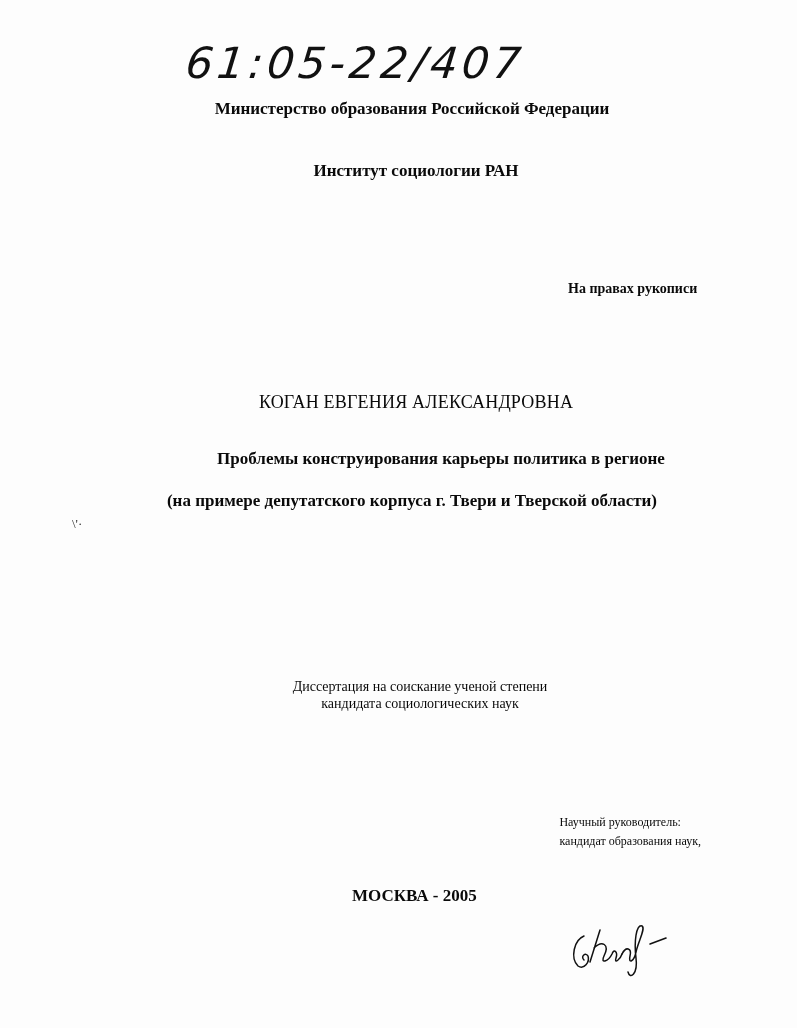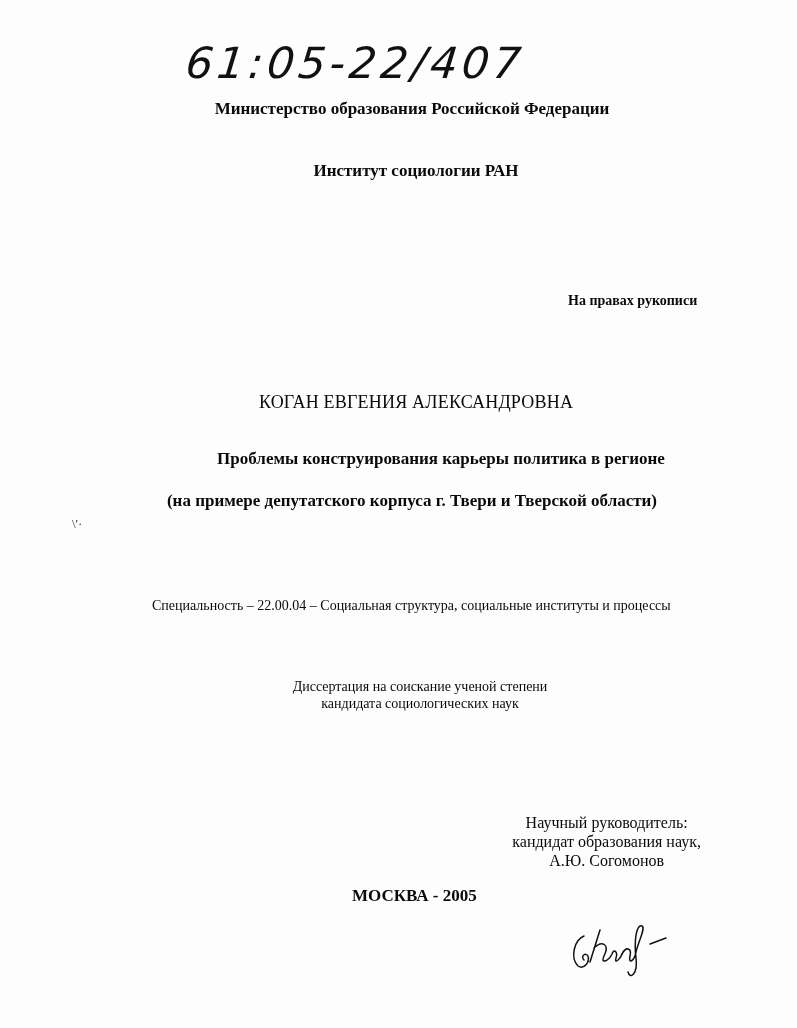--- a/index.html
+++ b/index.html
@@ -41,21 +41,20 @@
     }
     .institute {
       left: 0; width: 832px; text-align: center;
       top: 161px;
       font-size: 17px;
     }
     .manuscript {
       left: 568px;
       top: 281px;
       font-size: 14px;
-      margin-top: 12px;
     }
     .author {
       left: 0; width: 832px; text-align: center;
       top: 392px;
       font-size: 18px;
       letter-spacing: 0.2px;
     }
     .title {
       left: 0; width: 882px; text-align: center;
       top: 449px;
@@ -79,22 +78,22 @@
     }
     .dissertation {
       left: 0; width: 840px; text-align: center;
       top: 678px;
       font-size: 14px;
       line-height: 17px;
     }
     .supervisor {
       right: 96px;
       top: 813px;
-      text-align: center;
-      font-size: 16px;
+      text-align: left;
+      font-size: 12px;
       line-height: 19px;
     }
     .city-year {
       left: 352px;
       top: 886px;
       font-size: 17px;
     }
     .signature {
       left: 566px;
       top: 922px;
@@ -116,31 +115,29 @@
   <div class="abs bold manuscript">На правах рукописи</div>
 
   <div class="abs author">КОГАН ЕВГЕНИЯ АЛЕКСАНДРОВНА</div>
 
   <div class="abs bold title">Проблемы конструирования карьеры политика в регионе</div>
 
   <div class="abs bold subtitle">(на примере депутатского корпуса г. Твери и Тверской области)</div>
 
   <div class="abs speckle">\'·</div>
 
-  <div class="abs specialty">Специальность – 22.00.04 – Социальная структура, социальные институты и процессы</div>
 
   <div class="abs dissertation">
     <div>Диссертация на соискание ученой степени</div>
     <div>кандидата социологических наук</div>
   </div>
 
   <div class="abs supervisor">
     <div>Научный руководитель:</div>
     <div>кандидат образования наук,</div>
-    <div>А.Ю. Согомонов</div>
   </div>
 
   <div class="abs bold city-year">МОСКВА - 2005</div>
 
   <svg class="abs signature" viewBox="0 0 110 60">
     <path d="M18 14 C8 18, 4 36, 12 44 C18 48, 24 40, 22 34 C20 30, 14 34, 18 38" fill="none" stroke="#111" stroke-width="1.5" stroke-linecap="round"></path>
     <path d="M24 40 L34 8 M28 26 C36 18, 44 22, 38 34 C34 42, 42 40, 46 32 C48 26, 52 30, 50 36 C48 42, 54 38, 56 32" fill="none" stroke="#111" stroke-width="1.5" stroke-linecap="round"></path>
     <path d="M56 32 C60 24, 66 26, 64 34 C62 42, 68 40, 70 30 C72 20, 80 6, 76 4 C70 2, 68 20, 70 36 C72 52, 64 58, 62 50" fill="none" stroke="#111" stroke-width="1.5" stroke-linecap="round"></path>
     <path d="M84 22 L100 16" fill="none" stroke="#111" stroke-width="1.6" stroke-linecap="round"></path>
   </svg>

